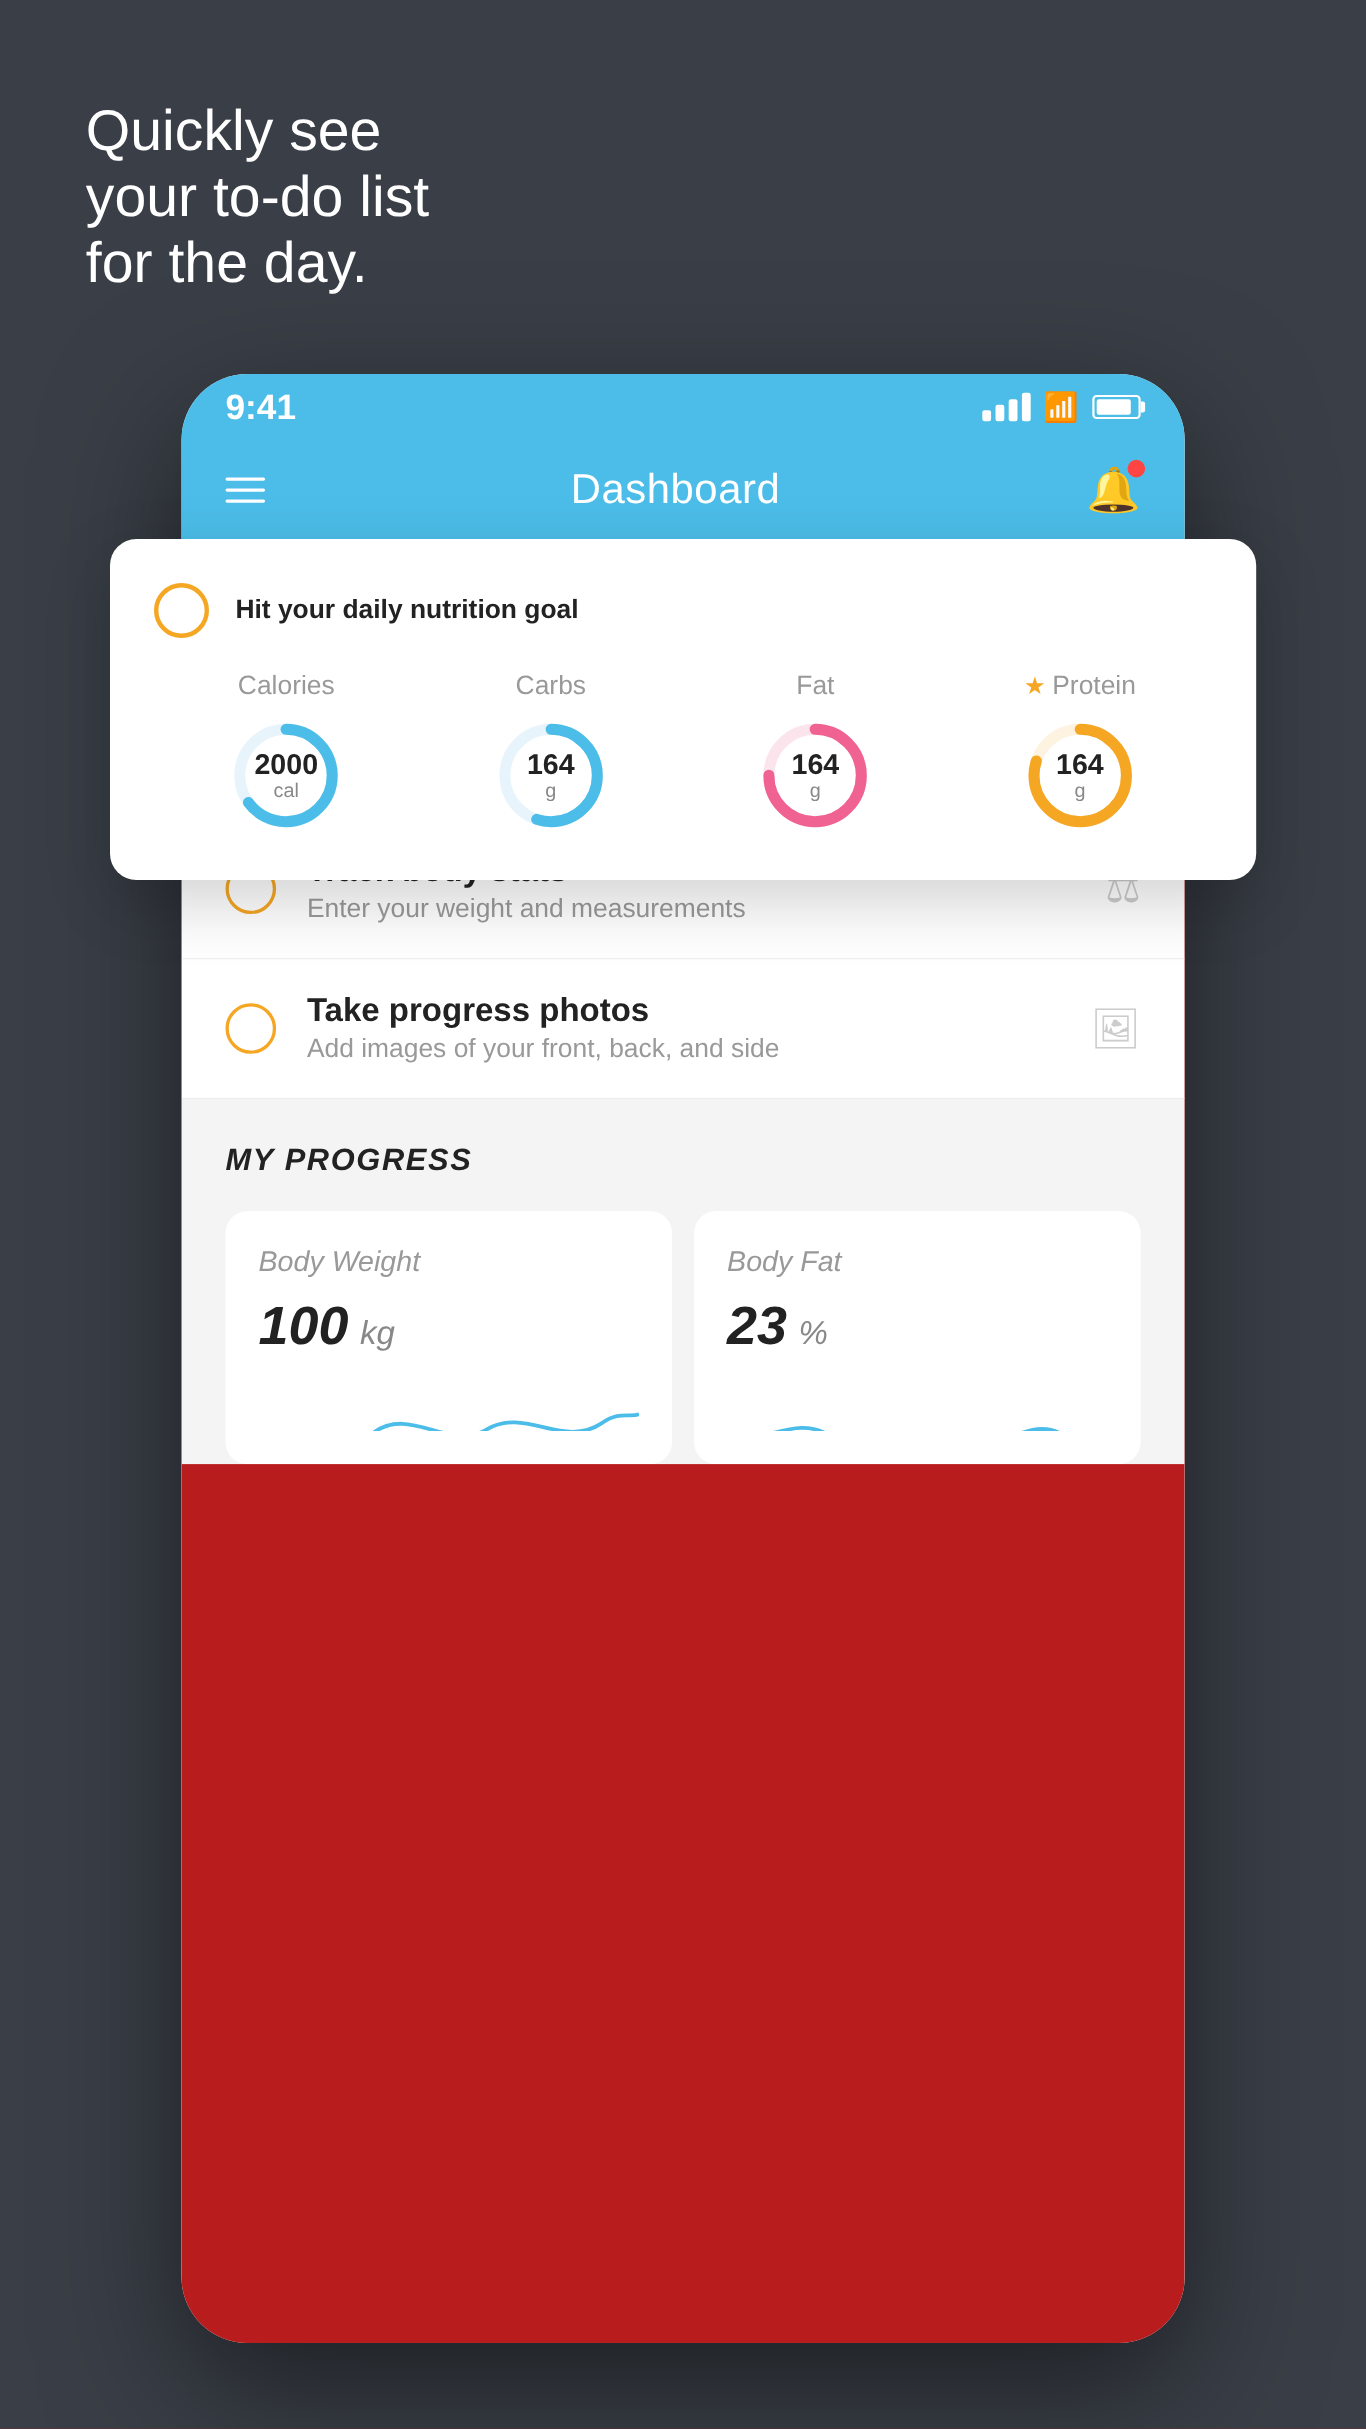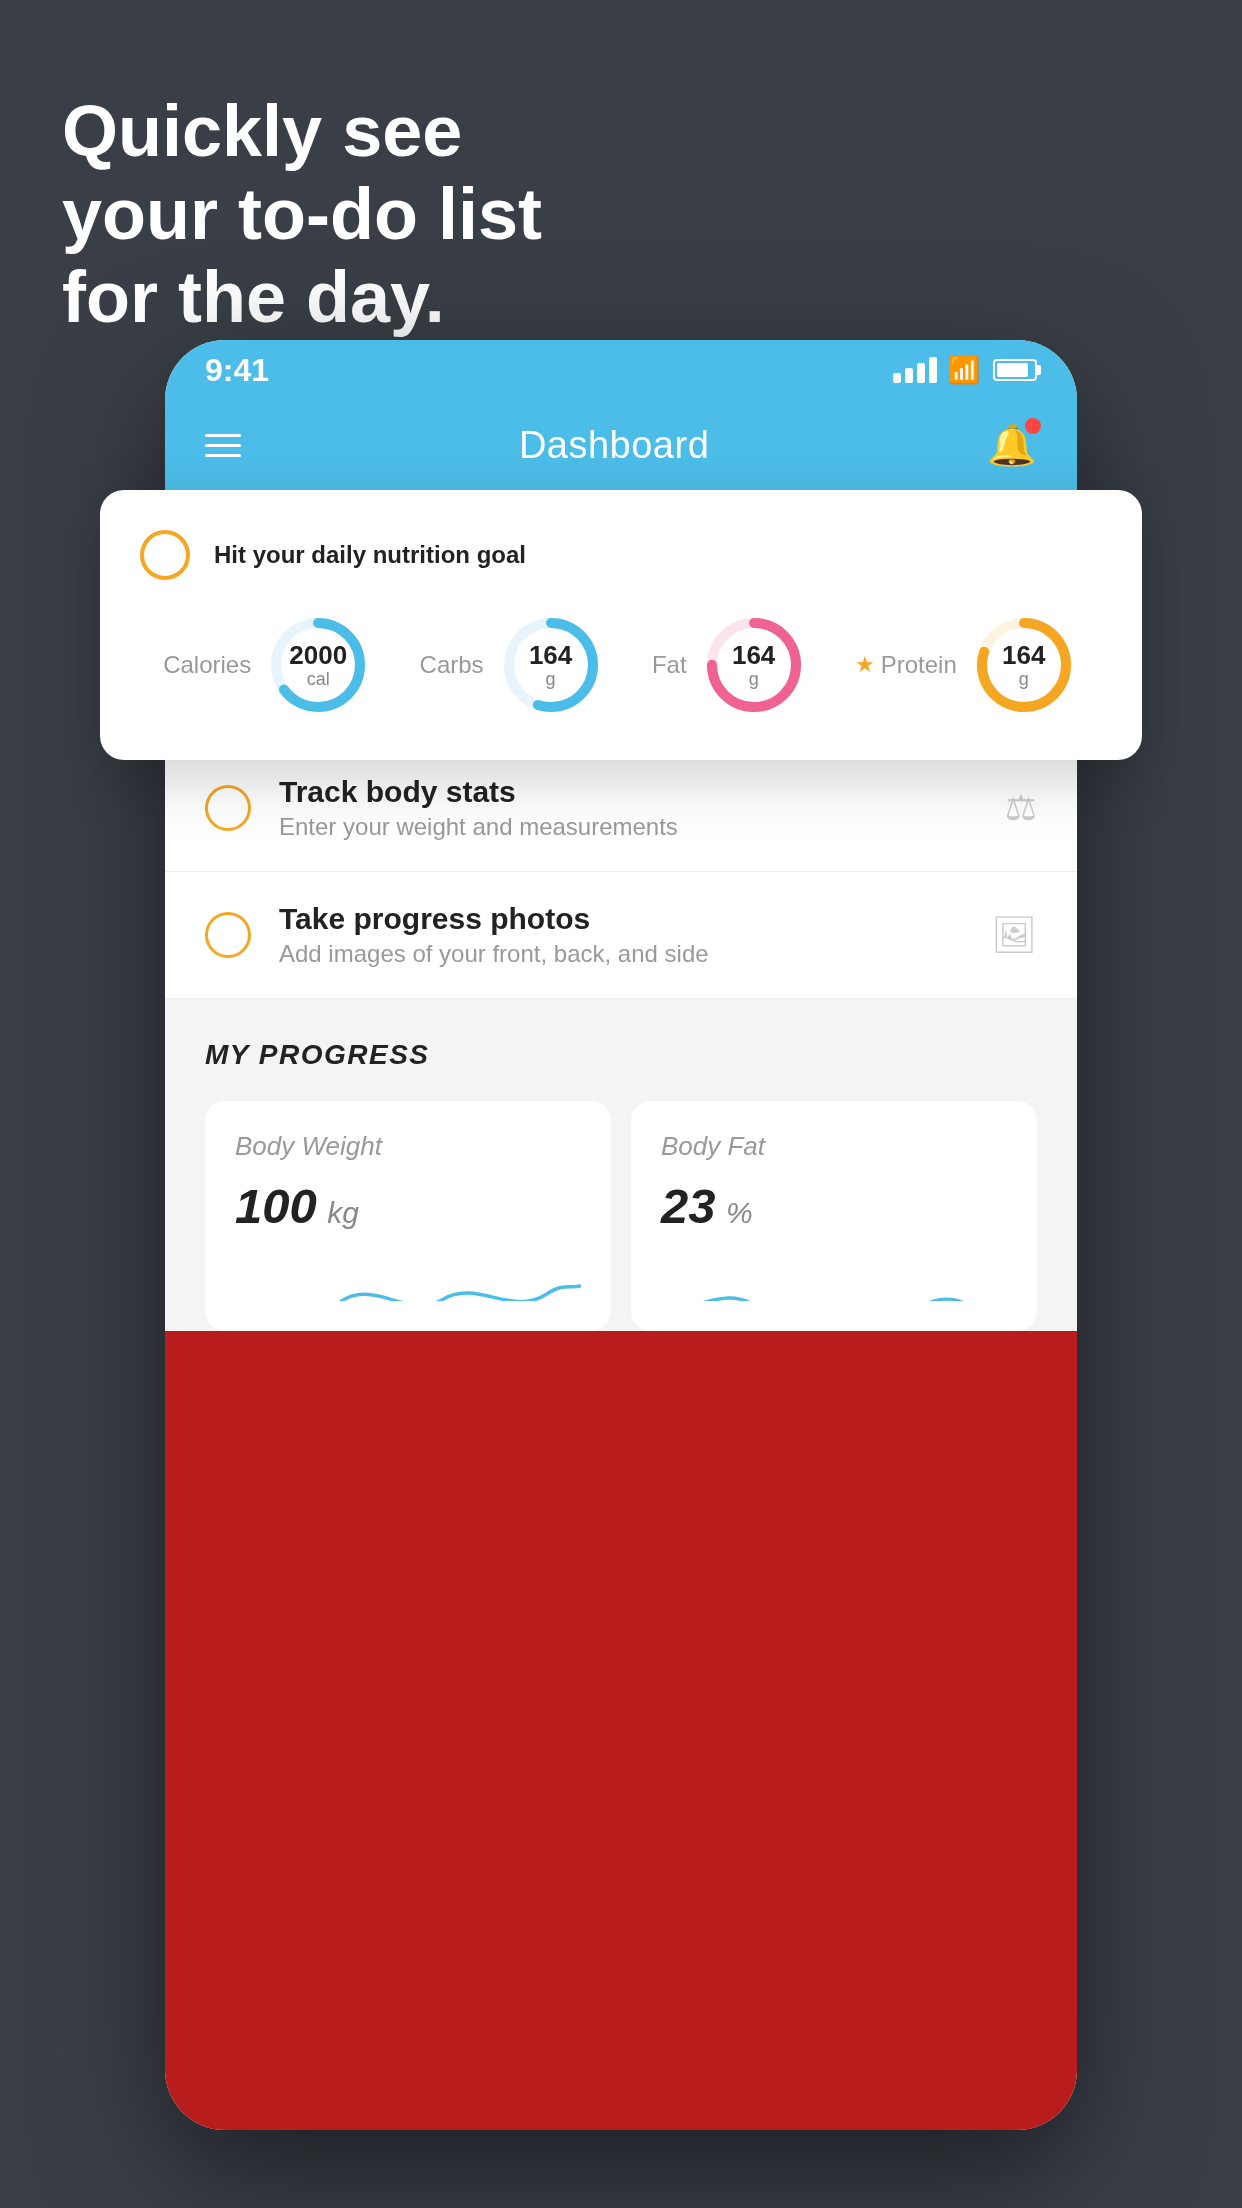--- a/index.html
+++ b/index.html
@@ -10,24 +10,24 @@
       background-color: #3a3f47;
       font-family: -apple-system, BlinkMacSystemFont, 'Helvetica Neue', Arial, sans-serif;
       overflow: hidden;
       position: relative;
     }
 
     
     .hero-text {
       position: absolute;
       top: 90px;
-      left: 62px;
+      left: 78px;
       color: #ffffff;
-      font-size: 72px;
-      font-weight: 700;
+      font-size: 52px;
+      font-weight: 400;
       line-height: 1.15;
       z-index: 1;
     }
 
     
     .phone-frame {
       position: absolute;
       top: 340px;
       left: 165px;
       width: 912px;
@@ -183,20 +183,21 @@
       font-weight: 600;
       color: #222;
     }
     .nutrition-circles {
       display: flex;
       justify-content: space-around;
       align-items: center;
     }
     .nutrition-item {
       display: flex;
+      flex-direction: column;
       align-items: center;
       gap: 12px;
     }
     .nutrition-label {
       font-size: 24px;
       color: #999;
       font-weight: 400;
     }
     .nutrition-label.starred {
       display: flex;

